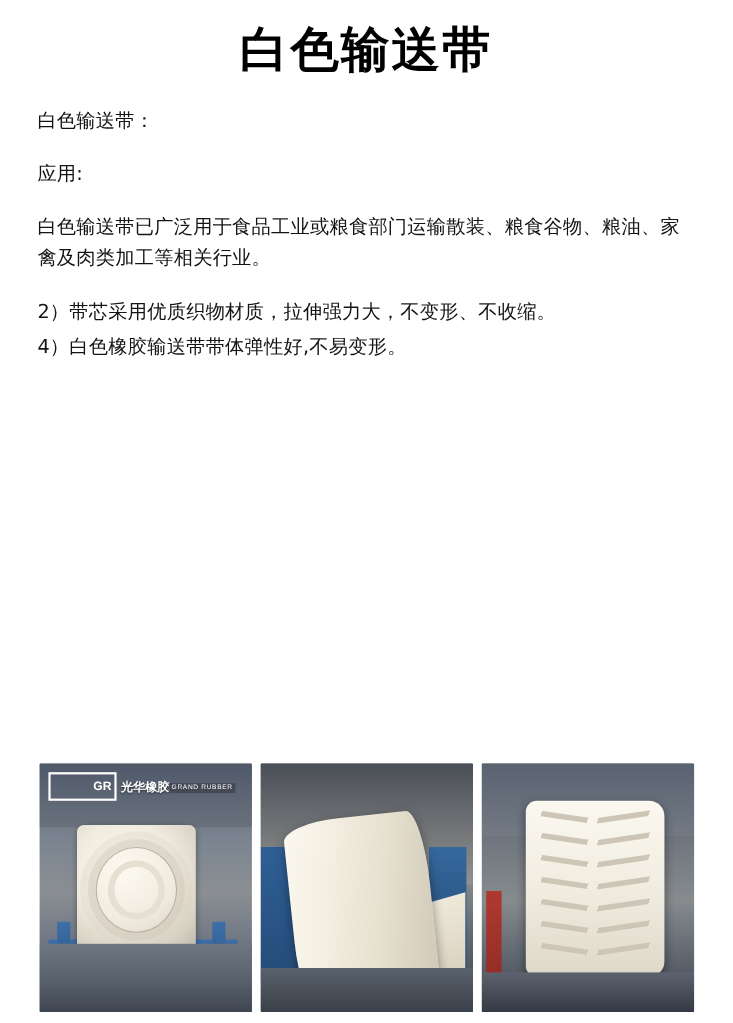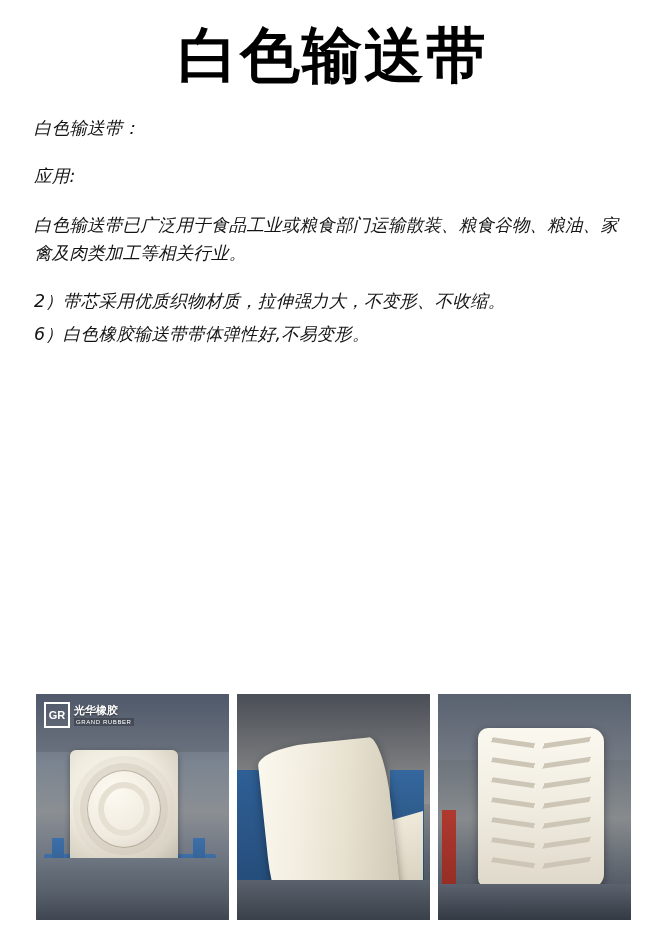--- a/index.html
+++ b/index.html
@@ -15,31 +15,30 @@
     overflow: hidden;
   }
   .page {
     width: 666px;
     height: 930px;
     position: relative;
     box-sizing: border-box;
   }
   .title {
     text-align: center;
-    font-size: 60px;
+    font-size: 44px;
     font-weight: 700;
     letter-spacing: 2px;
     line-height: 1.1;
     margin: 22px 0 0 0;
     color: #000;
   }
   .body-text {
     padding: 0 34px;
     margin-top: 26px;
-    font-style: italic;
   }
   .para {
     font-size: 17.5px;
     line-height: 1.62;
     margin: 0 0 20px 0;
     color: #141414;
     letter-spacing: 0.2px;
   }
   .para.tight {
     margin-bottom: 4px;
@@ -107,23 +106,24 @@
   }
   .logo-mark {
     width: 22px; height: 22px;
     border: 2px solid #ffffff;
     border-radius: 0;
     color: #ffffff;
     font-size: 11px;
     font-weight: 700;
     display: flex; align-items: center; justify-content: center;
     font-family: "Liberation Sans", sans-serif;
+    padding-left: 36px;
   }
   .logo-text {
-    display: flex; flex-direction: column; line-height: 1;
+    display: flex; flex-direction: row; line-height: 1;
   }
   .logo-cn {
     color: #ffffff; font-size: 11px; font-weight: 700;
     text-shadow: 0 1px 2px rgba(0,0,0,0.6);
   }
   .logo-en {
     color: #ffffff; font-size: 6px; letter-spacing: 0.6px;
     background: rgba(0,0,0,0.25);
     padding: 1px 2px;
     margin-top: 2px;
@@ -200,21 +200,21 @@
 
 <div class="page">
 
   <h1 class="title">白色输送带</h1>
 
   <div class="body-text">
     <p class="para">白色输送带：</p>
     <p class="para">应用:</p>
     <p class="para">白色输送带已广泛用于食品工业或粮食部门运输散装、粮食谷物、粮油、家禽及肉类加工等相关行业。</p>
     <p class="para tight">2）带芯采用优质织物材质，拉伸强力大，不变形、不收缩。</p>
-    <p class="para">6）白色橡胶输送带带体弹性好,不易变形。</p>
+    <p class="para">4）白色橡胶输送带带体弹性好,不易变形。</p>
   </div>
 
   <div class="gallery">
 
     <div class="photo photo1">
       <div class="p1-wall"></div>
       <div class="p1-frame"></div>
       <div class="p1-post" style="left:16px;"></div>
       <div class="p1-post" style="right:24px;"></div>
       <div class="p1-roll-outer">

